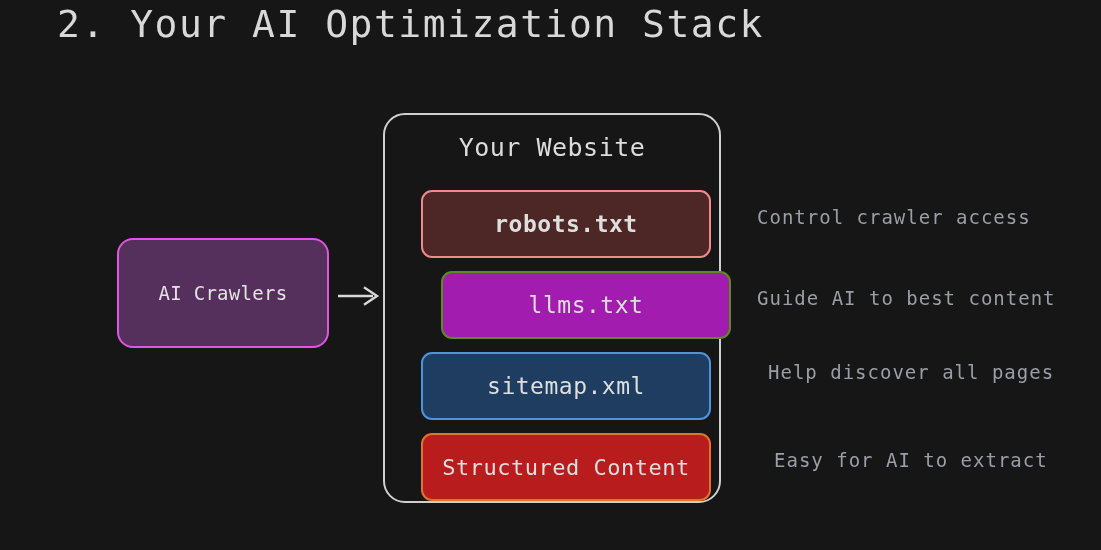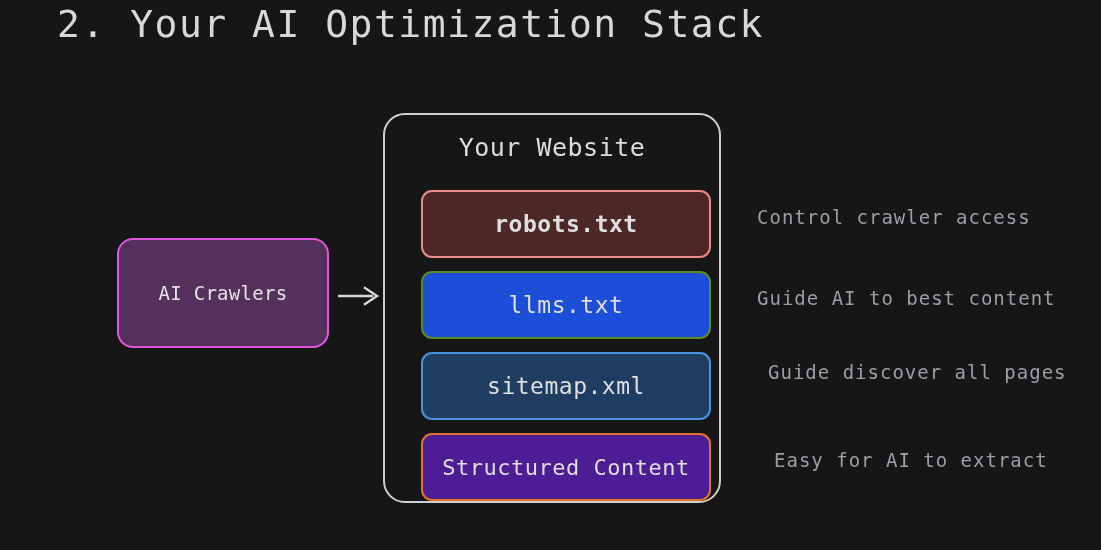--- a/index.html
+++ b/index.html
@@ -91,29 +91,30 @@
     white-space: pre;
     text-align: center;
   }
 
   .box-robots {
     background: #4d2626;
     border-color: #f08a8a;
     font-weight: bold;
   }
   .box-llms {
-    background: #1d4ed8;
+    background: #a21caf;
     border-color: #5f8a1f;
+    margin-left: 20px;
   }
   .box-sitemap {
     background: #1e3d61;
     border-color: #4c93e0;
   }
   .box-structured {
-    background: #4c1d95;
+    background: #b91c1c;
     border-color: #e2732a;
   }
   .box-structured .box-label {
     font-size: 22px;
   }
 
   
   .crawlers-box {
     position: absolute;
     left: 117px;
@@ -193,16 +194,16 @@
         <span class="box-label">sitemap.xml</span>
       </div>
       <div class="stack-box box-structured">
         <span class="box-label">Structured Content</span>
       </div>
     </div>
   </div>
 
   <div class="annotation ann-0">Control crawler access</div>
   <div class="annotation ann-1">Guide AI to best content</div>
-  <div class="annotation ann-2">Guide discover all pages</div>
+  <div class="annotation ann-2">Help discover all pages</div>
   <div class="annotation ann-3">Easy for AI to extract</div>
 
 </div>
 
 </body></html>

